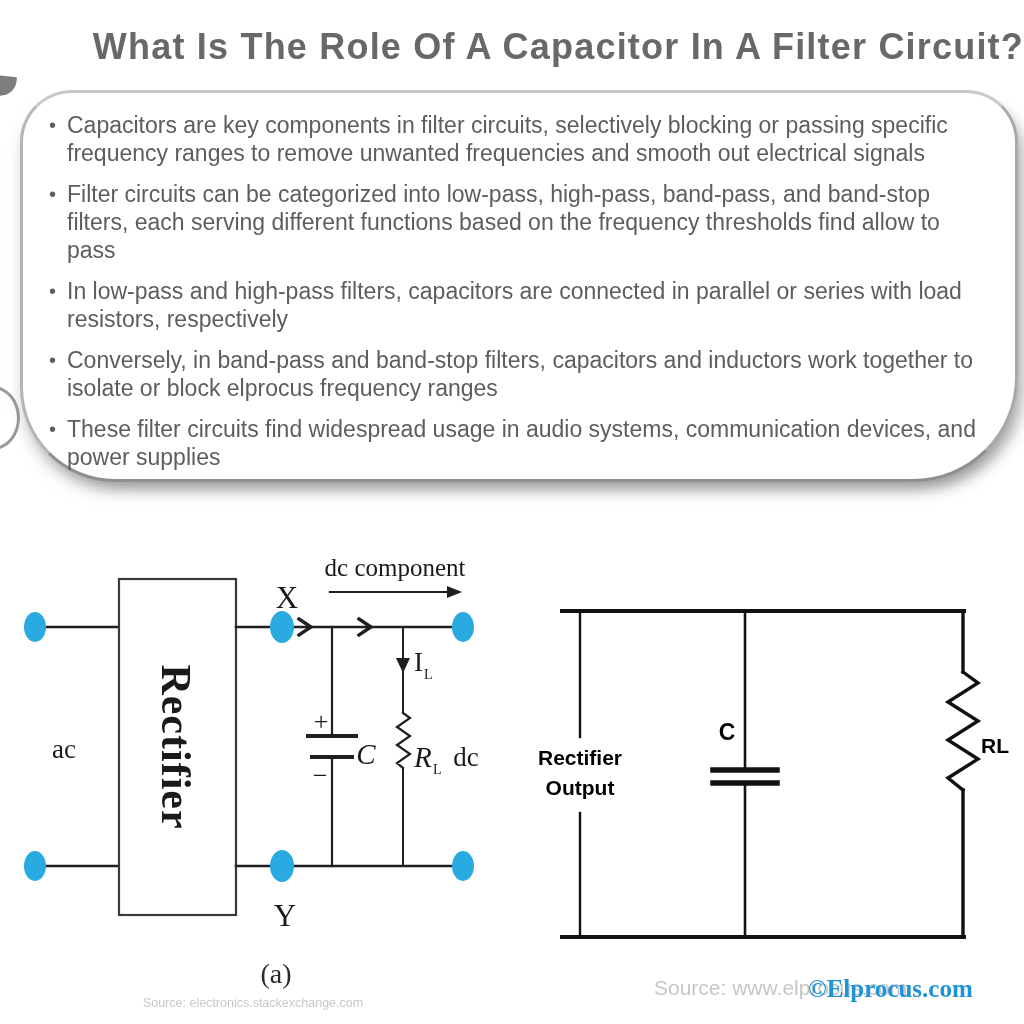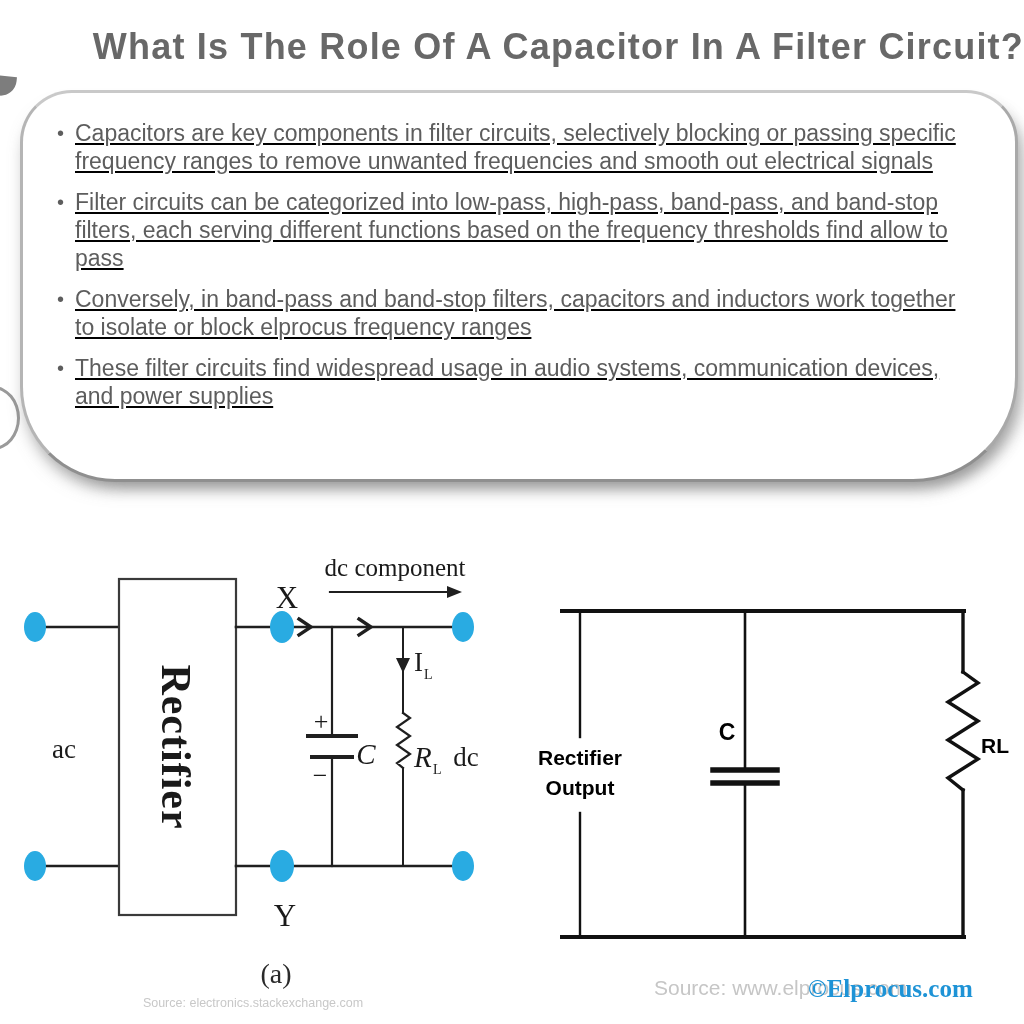--- a/index.html
+++ b/index.html
@@ -10,40 +10,41 @@
   
   .bubble{position:absolute;left:20px;top:90px;width:946px;height:352px;background:#ffffff;
         border:3px solid;border-color:#c9c9c9 #a9a9a9 #8f8f8f #b5b5b5;
         border-radius:52px 52px 105px 95px;
         box-shadow:12px 10px 14px -6px rgba(120,120,120,0.45),0 12px 16px -5px rgba(110,110,110,0.55);
         padding:14px 28px 20px 18px;z-index:2;}
   .side-bubble{position:absolute;left:-34px;top:386px;width:48px;height:58px;background:#ffffff;
         border:3px solid #9a9a9a;border-radius:50%;z-index:1;}
   .corner-notch{position:absolute;left:-8px;top:76px;width:24px;height:20px;background:#7d7d7d;
         border-radius:0 0 16px 4px;transform:rotate(6deg);z-index:1;}
-  .bullet-list{list-style:none;margin:12px;padding:0;text-decoration:underline;}
+  .bullet-list{list-style:none;margin:4px;padding:0;}
   .bullet-list li{position:relative;margin:0 0 13px 0;padding-left:22px;
         font-size:23px;line-height:28px;color:#5d5d5d;max-width:912px;}
   .bullet-list li::before{content:"•";position:absolute;left:4px;top:0;color:#5d5d5d;font-size:20px;}
   .diagrams{position:absolute;left:0;top:530px;width:1024px;height:494px;}
 </style>
 </head>
 <body>
 
 <div class="page">
 
   <h1 class="page-title">What Is The Role Of A Capacitor In A Filter Circuit?</h1>
 
   <div class="corner-notch"></div>
   <div class="side-bubble"></div>
 
   <div class="bubble">
     <ul class="bullet-list">
       <li><span>Capacitors are key components in filter circuits, selectively blocking or passing specific frequency ranges to remove unwanted frequencies and smooth out electrical signals</span></li>
       <li><span>Filter circuits can be categorized into low-pass, high-pass, band-pass, and band-stop filters, each serving different functions based on the frequency thresholds find allow to pass</span></li>
+      <li><span>In low-pass and high-pass filters, capacitors are connected in parallel or series with load resistors, respectively</span></li>
       <li><span>Conversely, in band-pass and band-stop filters, capacitors and inductors work together to isolate or block elprocus frequency ranges</span></li>
       <li><span>These filter circuits find widespread usage in audio systems, communication devices, and power supplies</span></li>
     </ul>
   </div>
 
   <svg class="diagrams" viewBox="0 0 1024 494" width="1024" height="494" xmlns="http://www.w3.org/2000/svg">
 
     <g stroke-linecap="square">
 
       <line x1="35" y1="97" x2="119" y2="97" stroke="#1f1f1f" stroke-width="2.6"></line>

